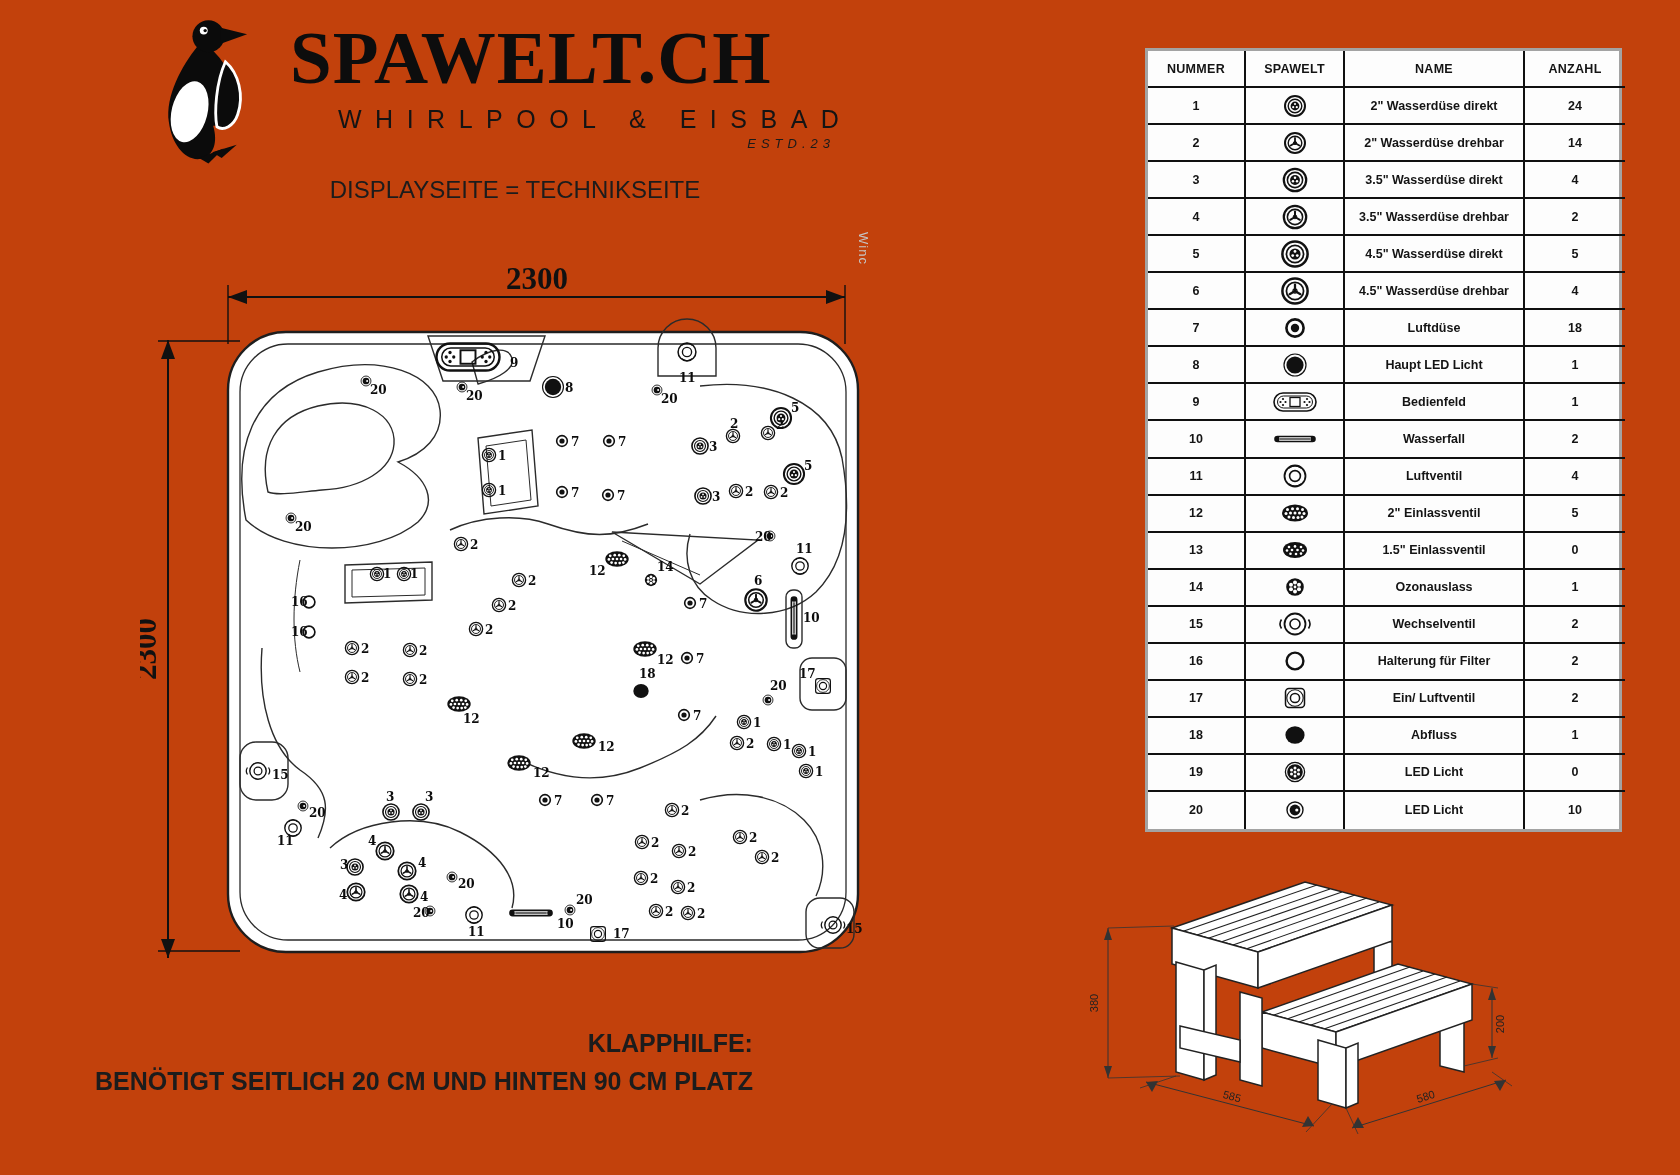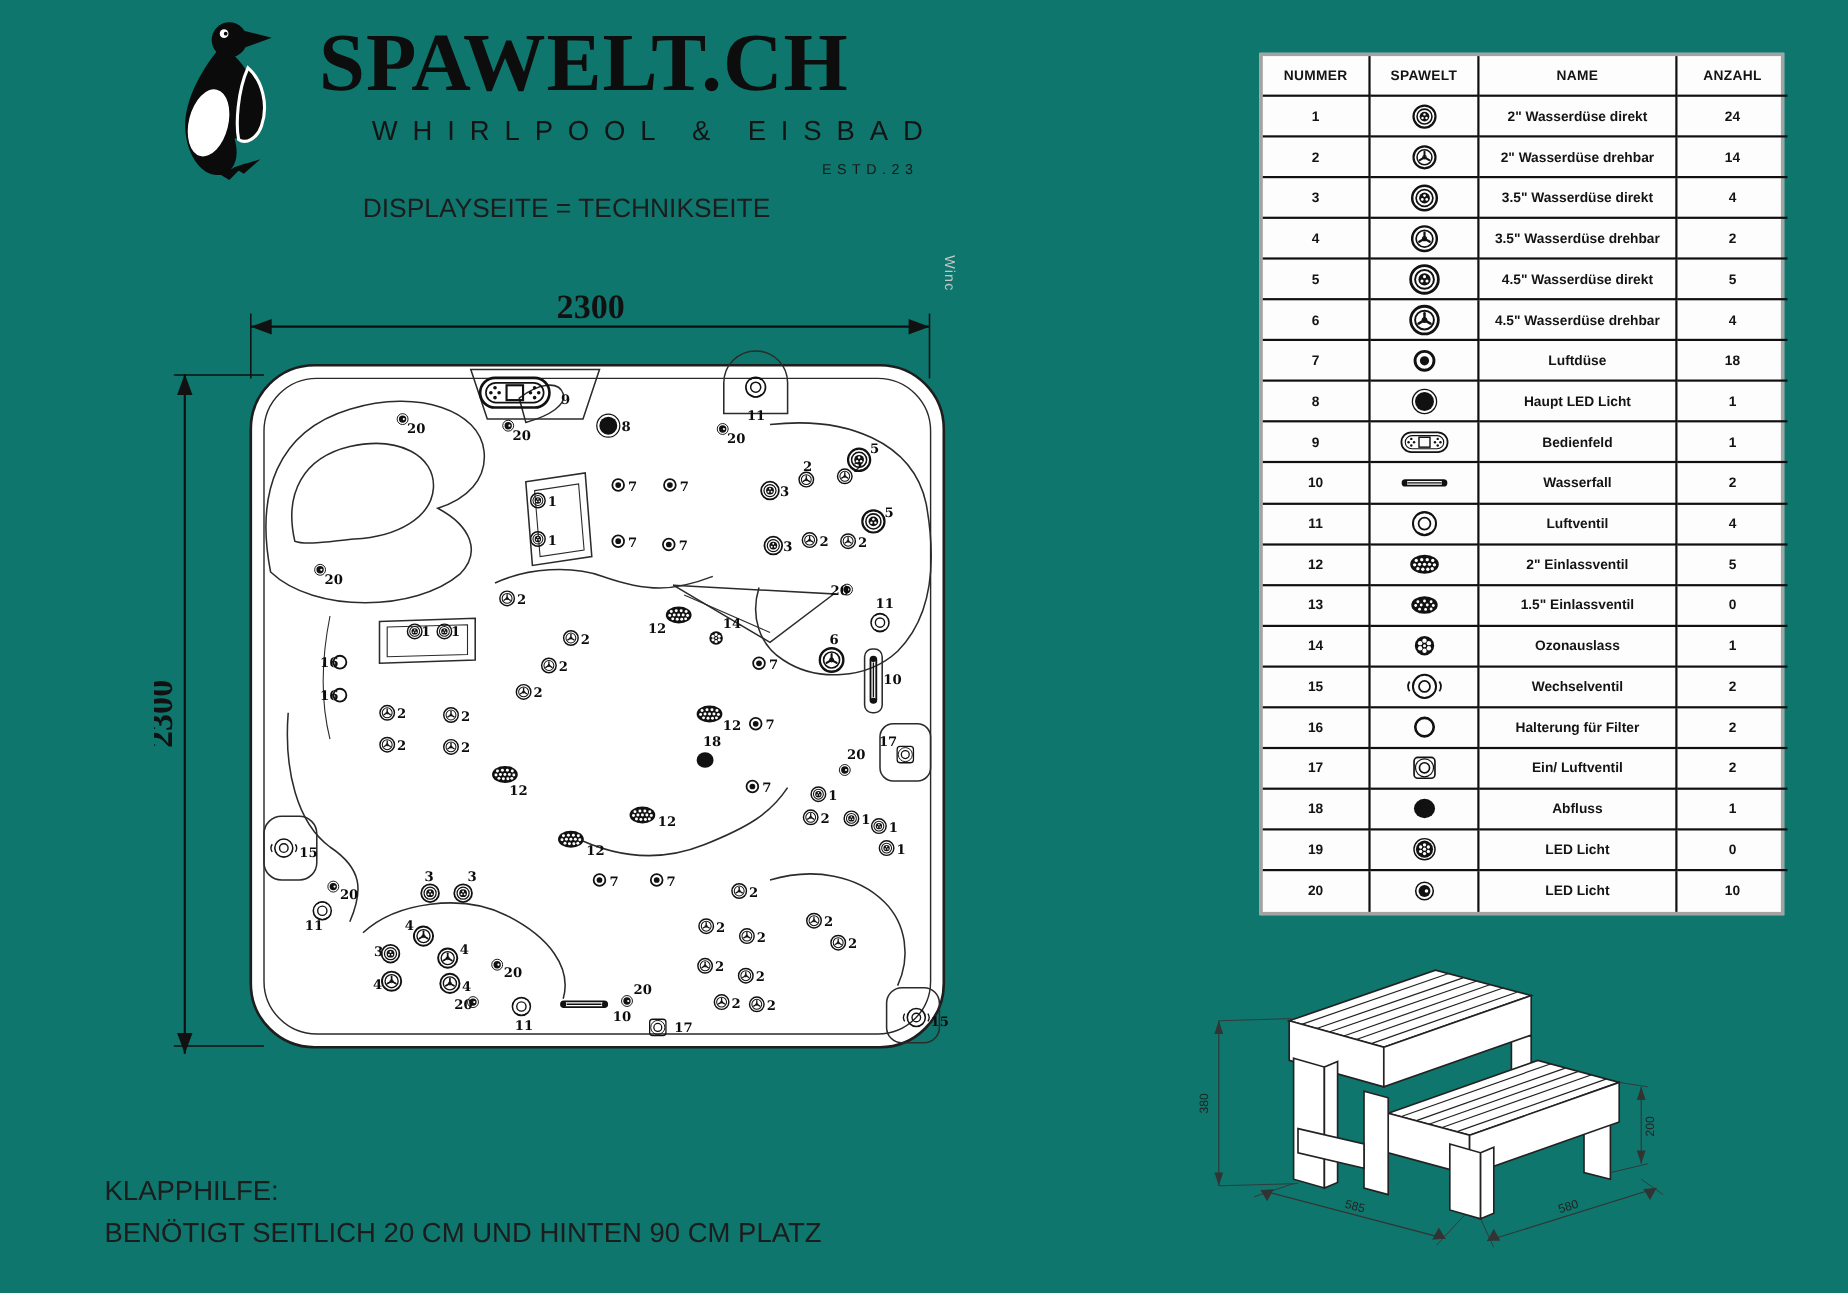--- a/index.html
+++ b/index.html
@@ -1,44 +1,44 @@
 <!DOCTYPE html>
 <html><head>
 <meta charset="utf-8">
 <style>
   html,body{margin:0;padding:0;background:#ffffff;}
-  #page{position:relative;width:1680px;height:1175px;background:#0f766e;overflow:hidden;
+  #page{position:relative;width:1680px;height:1175px;background:#c2410c;overflow:hidden;
         font-family:"Liberation Sans",sans-serif;color:#111;}
 
   
   #logo{position:absolute;left:150px;top:12px;width:700px;height:160px;}
   #penguin{position:absolute;left:0;top:2px;width:132px;height:152px;}
   #brand-text{position:absolute;left:140px;top:8px;width:545px;}
   #brand-title{font-family:"Liberation Serif",serif;font-weight:bold;font-size:75px;
                letter-spacing:1px;line-height:1;color:#0d0d0d;white-space:nowrap;}
   #brand-tagline{margin-top:10px;font-size:25px;letter-spacing:13.5px;font-weight:500;
                  color:#141414;white-space:nowrap;margin-left:48px;}
-  #brand-estd{margin-top:12px;font-size:13px;letter-spacing:5px;font-weight:500;
-              color:#1a1a1a;text-align:right;}
+  #brand-estd{margin-top:2px;font-size:13px;letter-spacing:5px;font-weight:500;
+              color:#1a1a1a;text-align:right;font-style:italic;}
 
   
   #note{position:absolute;left:300px;top:174px;width:430px;text-align:center;
         font-size:24px;line-height:31px;color:#1c1c1c;font-weight:500;}
 
   
   #watermark{position:absolute;left:856px;top:232px;color:#c6c6c6;font-size:13px;
              writing-mode:vertical-rl;letter-spacing:1px;}
 
   
   #tub-svg{position:absolute;left:140px;top:262px;}
   #stool-svg{position:absolute;left:1060px;top:845px;}
 
   
-  #footer-note{position:absolute;left:95px;top:1064px;font-size:25px;line-height:38px;
-               color:#1c1c1c;font-weight:400;white-space:nowrap;}
+  #footer-note{position:absolute;left:95px;top:1024px;font-size:25px;line-height:38px;
+               color:#1c1c1c;font-weight:700;white-space:nowrap;text-align:right;}
 
   
   #legend-table{position:absolute;left:1145px;top:48px;width:477px;height:784px;
                 display:grid;grid-template-columns:98px 99px 180px 100px;
                 grid-auto-rows:1fr;border:3px solid #a3a3a3;background:#fdfdfd;box-sizing:border-box;}
   .lt-cell{border-right:2px solid #101010;border-bottom:2px solid #101010;
            display:flex;align-items:center;justify-content:center;
            font-weight:bold;font-size:12.5px;color:#141414;text-align:center;
            padding:0 2px;box-sizing:border-box;}
   .lt-cell:nth-child(4n){border-right:none;}

